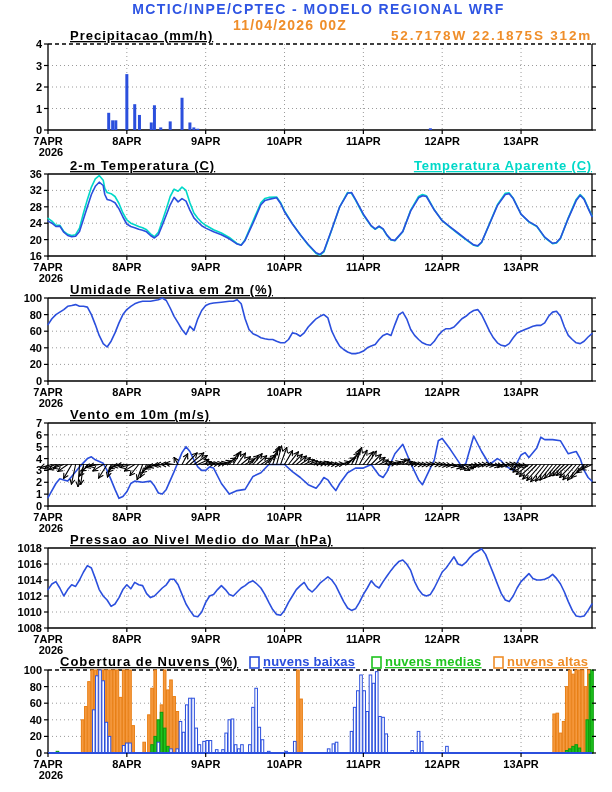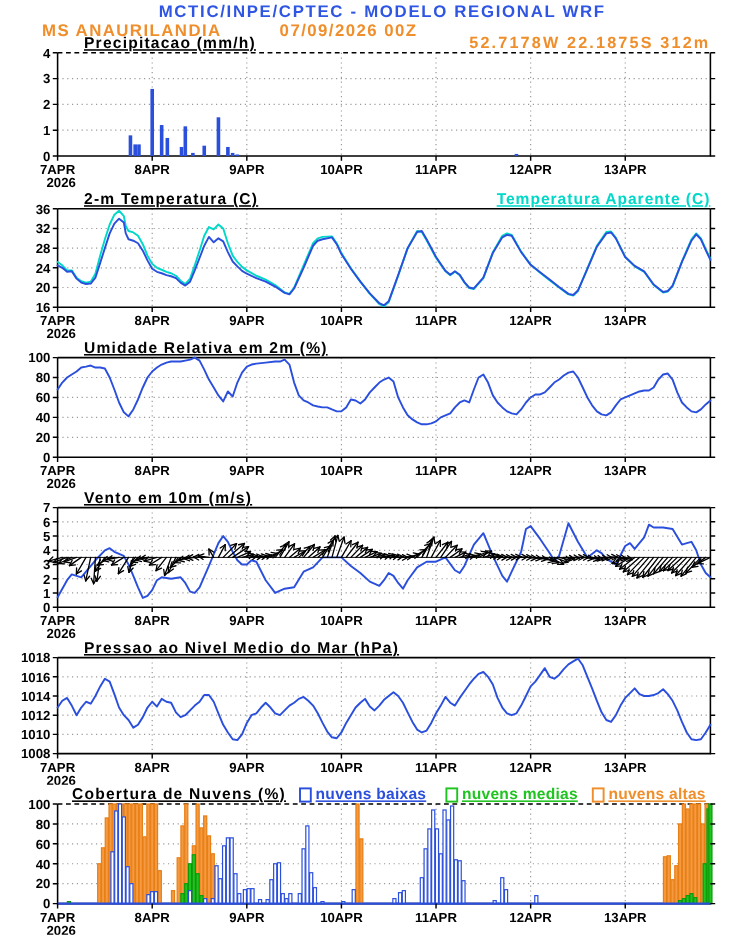--- a/index.html
+++ b/index.html
@@ -32,22 +32,21 @@
               text-decoration:underline;}
   .sw{fill:#fff;stroke-width:1.6;}
   .arrow{stroke:#000;stroke-width:1.1;stroke-linecap:round;}
 </style>
 </head>
 <body>
 
 <div id="app">
   <div class="header">
     <div class="h-title">MCTIC/INPE/CPTEC - MODELO REGIONAL WRF</div>
-    <span class="station">MS ANAURILANDIA</span>
-    <span class="run">07/09/2026 00Z</span>
+    <span class="run">11/04/2026 00Z</span>
   </div>
 
   <div class="panels">
 
     <svg width="612" height="130">
       <text class="ptitle" x="70" y="12">Precipitacao (mm/h)</text>
       <text class="loc" x="592" y="12" text-anchor="end">52.7178W 22.1875S 312m</text>
     <g>
           <line x1="126.84057971014492" y1="16" x2="126.84057971014492" y2="102" class="grid"></line>
           <line x1="205.68115942028984" y1="16" x2="205.68115942028984" y2="102" class="grid"></line>

